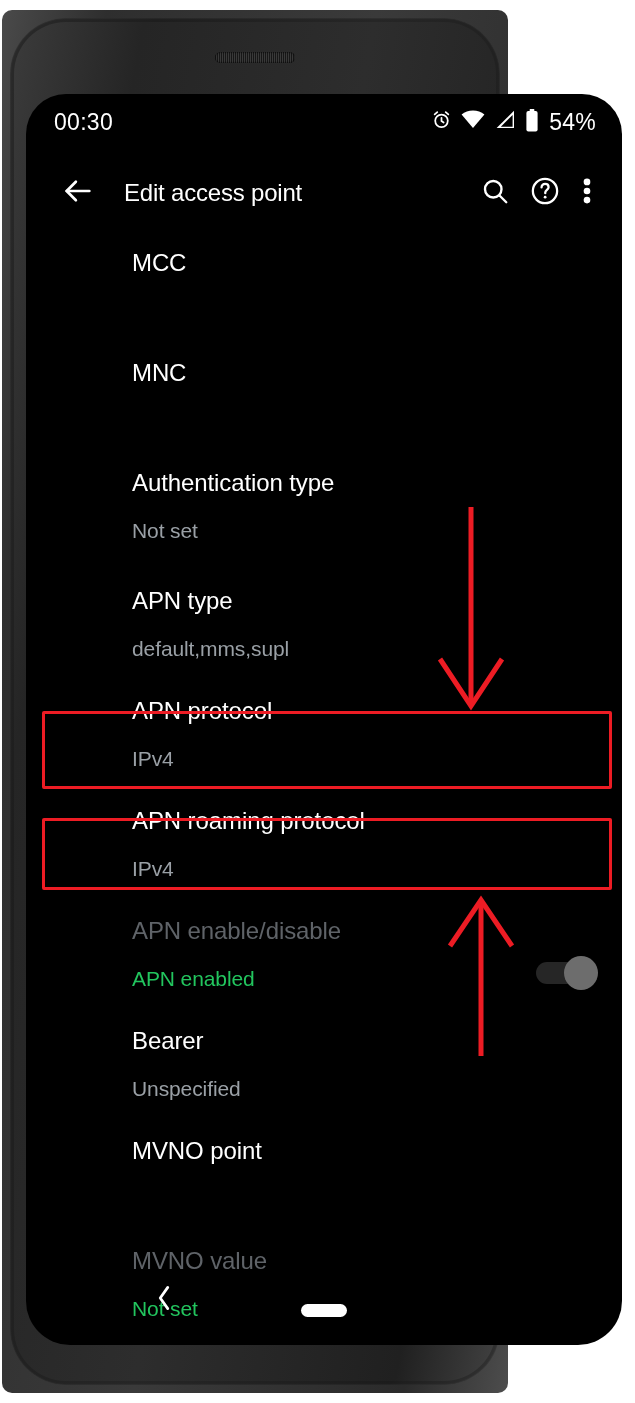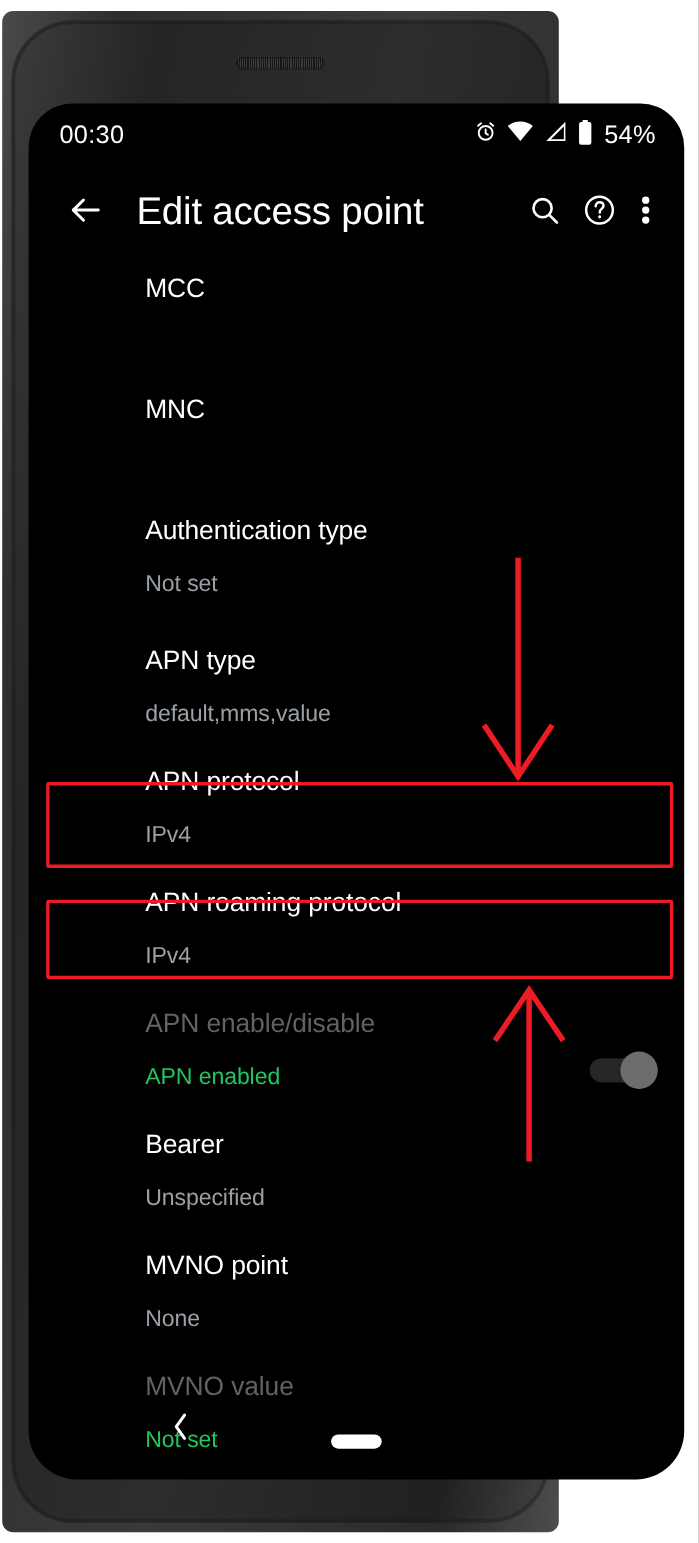--- a/index.html
+++ b/index.html
@@ -112,21 +112,21 @@
     align-items: center;
     padding: 0 18px 0 28px;
   }
   .appbar-back {
     width: 48px; height: 48px;
     display: flex; align-items: center; justify-content: center;
     flex: 0 0 auto;
   }
   .appbar-title {
     color: #ffffff;
-    font-size: 35px;
+    font-size: 24px;
     font-weight: 400;
     margin-left: 22px;
     flex: 1 1 auto;
     white-space: nowrap;
     letter-spacing: -0.2px;
   }
   .appbar-action {
     width: 50px; height: 50px;
     display: flex; align-items: center; justify-content: center;
     flex: 0 0 auto;
@@ -335,21 +335,21 @@
             <div class="pref-row" style="top:232px;">
               <div class="pref-texts">
                 <div class="pref-title">Authentication type</div>
                 <div class="pref-summary">Not set</div>
               </div>
             </div>
 
             <div class="pref-row" style="top:350px;">
               <div class="pref-texts">
                 <div class="pref-title">APN type</div>
-                <div class="pref-summary">default,mms,value</div>
+                <div class="pref-summary">default,mms,supl</div>
               </div>
             </div>
 
             <div class="pref-row" style="top:460px;">
               <div class="pref-texts">
                 <div class="pref-title">APN protocol</div>
                 <div class="pref-summary">IPv4</div>
               </div>
             </div>
 
@@ -374,21 +374,20 @@
             <div class="pref-row" style="top:790px;">
               <div class="pref-texts">
                 <div class="pref-title">Bearer</div>
                 <div class="pref-summary">Unspecified</div>
               </div>
             </div>
 
             <div class="pref-row" style="top:900px;">
               <div class="pref-texts">
                 <div class="pref-title">MVNO point</div>
-                <div class="pref-summary">None</div>
               </div>
             </div>
 
             <div class="pref-row disabled" style="top:1010px;">
               <div class="pref-texts">
                 <div class="pref-title">MVNO value</div>
                 <div class="pref-summary">Not set</div>
               </div>
             </div>
 

